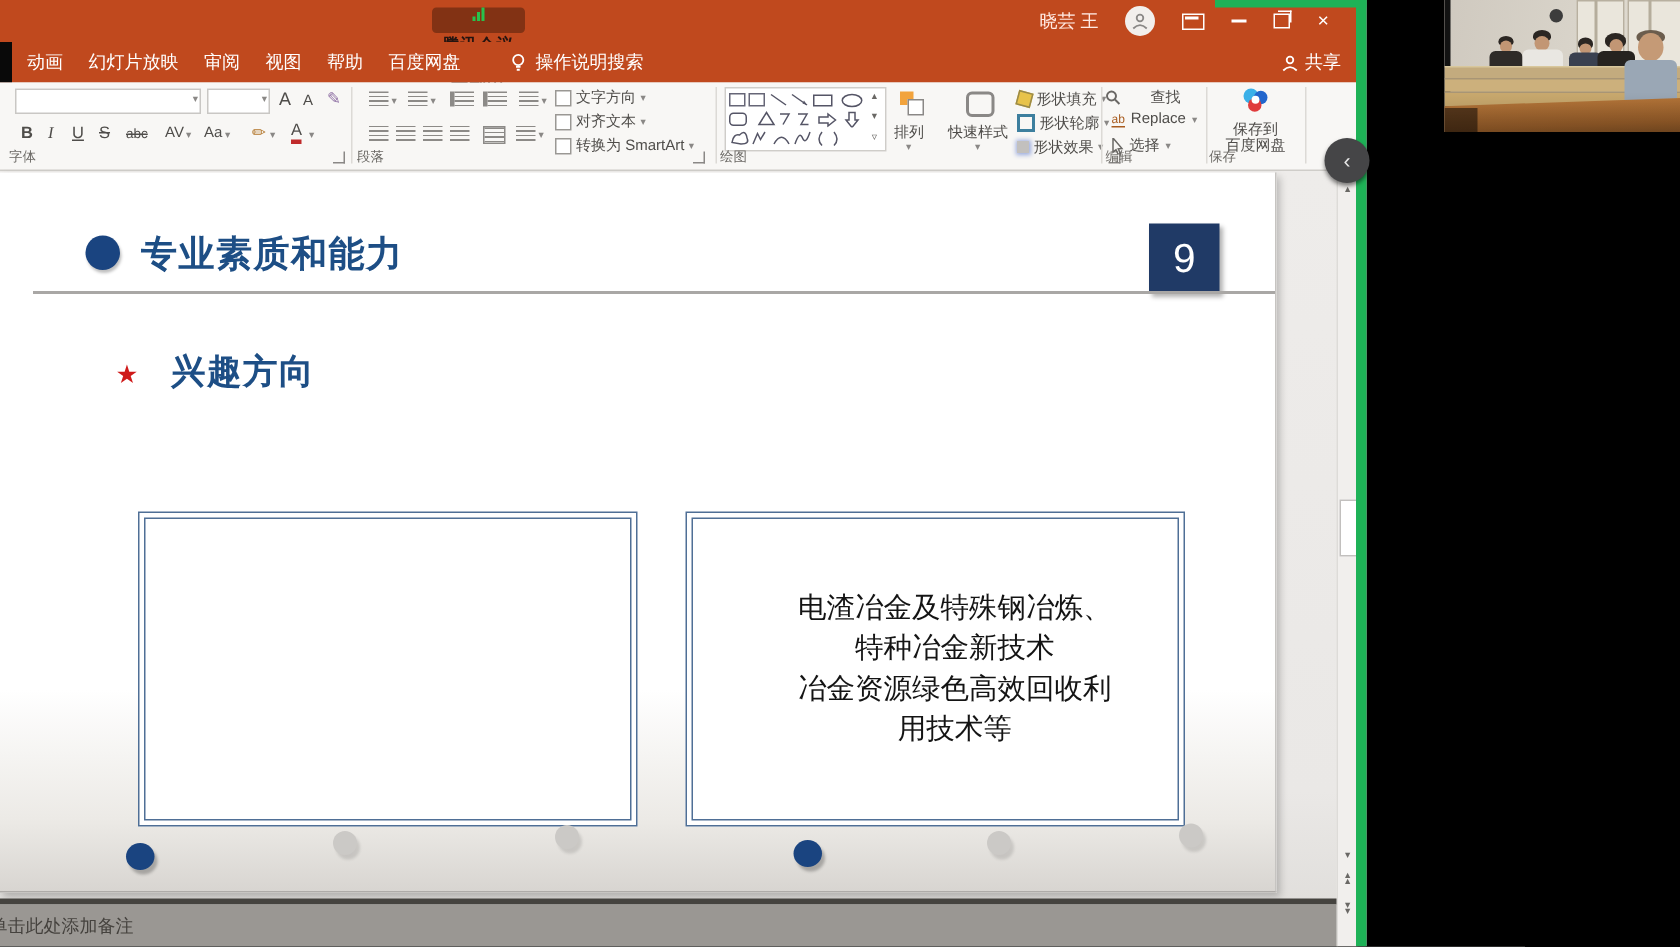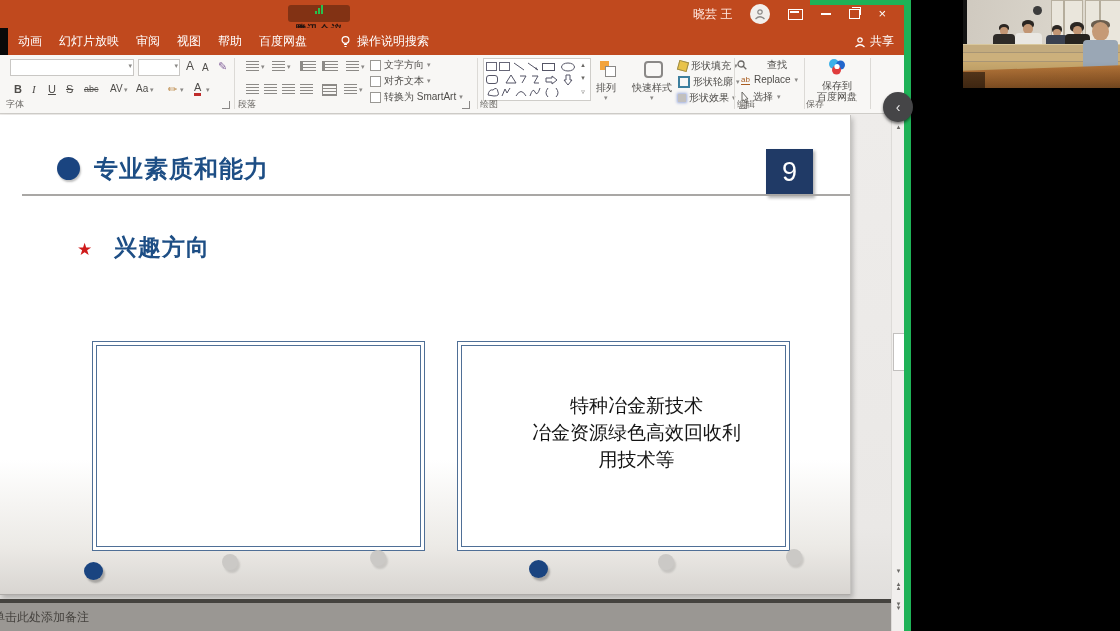--- a/index.html
+++ b/index.html
@@ -332,20 +332,21 @@
         <div class="hline"></div>
         <div class="star">★</div>
         <div class="ssub">兴趣方向</div>
 
         <div class="ibox" style="left:92px">
           <div class="inner"></div>
         </div>
         <div class="ibox" style="left:457px">
           <div class="inner"></div>
           <div class="btxt" style="left:74px;top:50px">
+            <div>电渣冶金及特殊钢冶炼、</div>
             <div>特种冶金新技术</div>
             <div>冶金资源绿色高效回收利</div>
             <div>用技术等</div>
           </div>
         </div>
 
         <span class="ndot" style="left:84px;top:447px"></span>
         <span class="ndot" style="left:529px;top:445px"></span>
         <span class="gdot" style="left:222px;top:439px"></span>
         <span class="gdot" style="left:370px;top:435px"></span>

